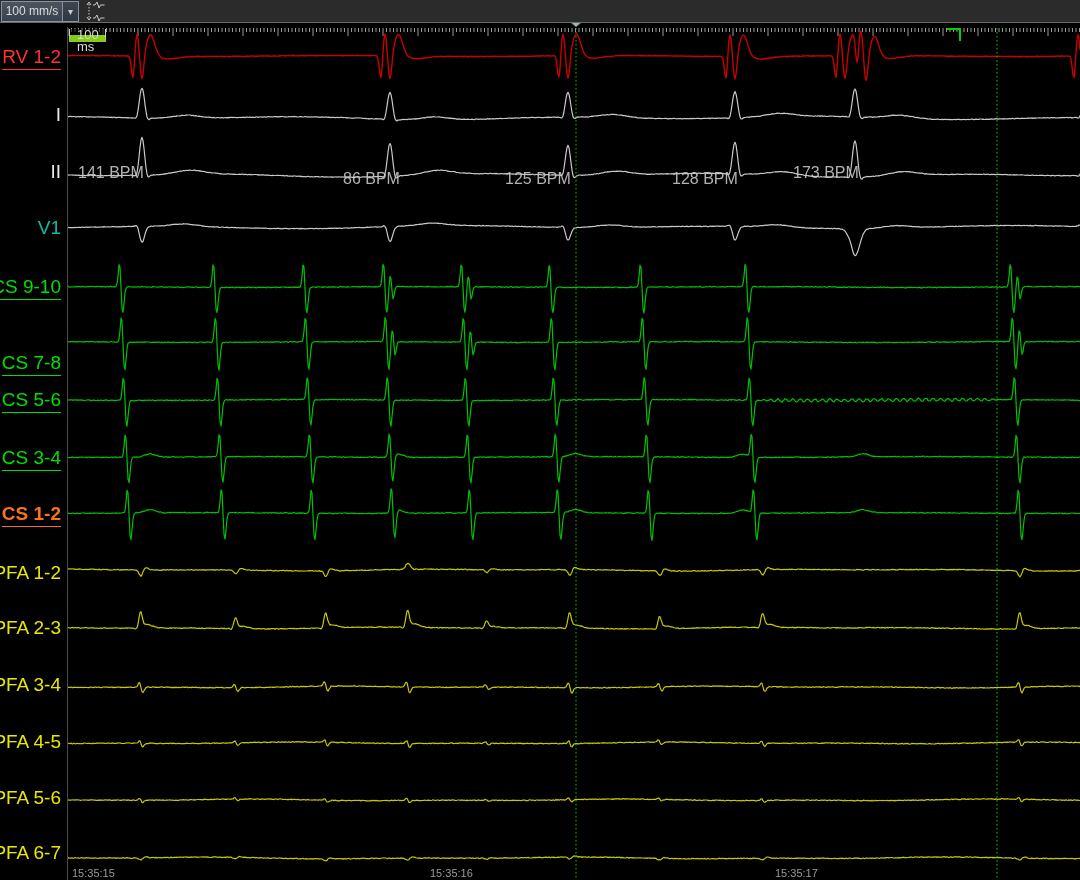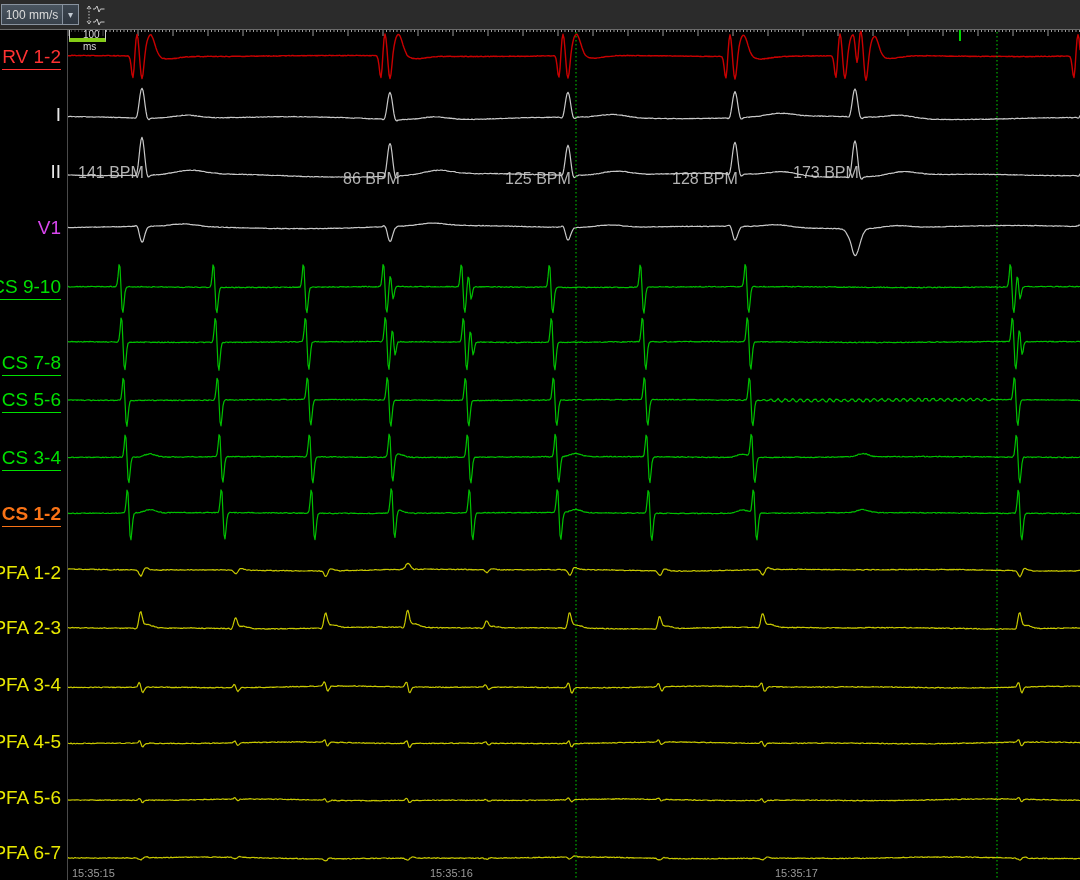--- a/index.html
+++ b/index.html
@@ -2,21 +2,21 @@
 <html><head>
 <meta charset="utf-8">
 <style>
   html,body{margin:0;padding:0;background:#000;}
   .app{
     position:relative;width:1080px;height:880px;background:#000;overflow:hidden;
     font-family:"Liberation Sans",sans-serif;
   }
   
   .toolbar{
-    position:absolute;left:0;top:0;width:1080px;height:30px;
+    position:absolute;left:0;top:0;width:1080px;height:23px;
     background:#2b2b2b;border-bottom:1px solid #6a6a6a;
     display:flex;align-items:center;z-index:5;box-sizing:border-box;
   }
   .combo{
     display:flex;align-items:stretch;height:21px;margin-left:1px;cursor:pointer;
   }
   .combo-value{
     width:60px;display:flex;align-items:center;justify-content:center;
     background:linear-gradient(#4a5560,#39424c);
     border:1px solid #88929e;border-right:none;
@@ -27,22 +27,22 @@
     background:linear-gradient(#3d4650,#2e3640);
     border:1px solid #88929e;
     color:#c2cad2;font-size:10px;
   }
   .tool-btn{
     width:26px;height:23px;margin-left:5px;display:flex;align-items:center;justify-content:center;
   }
   
   .scale-box{
     position:absolute;left:69px;top:29px;width:37px;height:13px;z-index:4;
-    border-left:1px solid #cfcfcf;border-right:1px solid #cfcfcf;border-bottom:4px solid #84cc16;
-    color:#d8d8d8;font-size:10px;line-height:12px;padding-left:13px;box-sizing:border-box;
+    border-left:1px solid #cfcfcf;border-right:1px solid #cfcfcf;border-bottom:7px solid #84cc16;
+    color:#d8d8d8;font-size:13px;line-height:12px;padding-left:7px;box-sizing:border-box;
     background:rgba(0,0,0,.55);
   }
   
   #labels{position:absolute;left:0;top:0;width:63px;height:880px;z-index:3;overflow:hidden;}
   .ch-label{
     position:absolute;right:2px;white-space:nowrap;
     font-size:19px;line-height:22px;text-align:left;cursor:pointer;
   }
   .ch-label span{display:inline-block;padding-bottom:1px;}
   .ch-label.u span{border-bottom:1px solid currentColor;}
@@ -126,21 +126,21 @@
   <div class="scale-box">
     <span>100 ms</span>
   </div>
 
   <div class="vsep"></div>
 
   <div id="labels">
       <div class="ch-label u" style="color: rgb(255, 50, 50); top: 46px;"><span>RV 1-2</span></div>
       <div class="ch-label" style="color: rgb(232, 232, 232); top: 104px;"><span>I</span></div>
       <div class="ch-label" style="color: rgb(232, 232, 232); top: 161px;"><span>II</span></div>
-      <div class="ch-label" style="color: #d946ef; top: 217px;"><span>V1</span></div>
+      <div class="ch-label" style="color: #14b8a6; top: 217px;"><span>V1</span></div>
       <div class="ch-label u" style="color: rgb(0, 224, 0); top: 276px;"><span>CS 9-10</span></div>
       <div class="ch-label u" style="color: rgb(0, 224, 0); top: 332px; margin-top: 20px;"><span>CS 7-8</span></div>
       <div class="ch-label u" style="color: rgb(0, 224, 0); top: 389px;"><span>CS 5-6</span></div>
       <div class="ch-label u" style="color: rgb(0, 224, 0); top: 447px;"><span>CS 3-4</span></div>
       <div class="ch-label u" style="color: #f97316; top: 503px; font-weight: bold;"><span>CS 1-2</span></div>
       <div class="ch-label" style="color: rgb(232, 232, 0); top: 562px;"><span>PFA 1-2</span></div>
       <div class="ch-label" style="color: rgb(232, 232, 0); top: 617px;"><span>PFA 2-3</span></div>
       <div class="ch-label" style="color: rgb(232, 232, 0); top: 674px;"><span>PFA 3-4</span></div>
       <div class="ch-label" style="color: rgb(232, 232, 0); top: 731px;"><span>PFA 4-5</span></div>
       <div class="ch-label" style="color: rgb(232, 232, 0); top: 787px;"><span>PFA 5-6</span></div>

